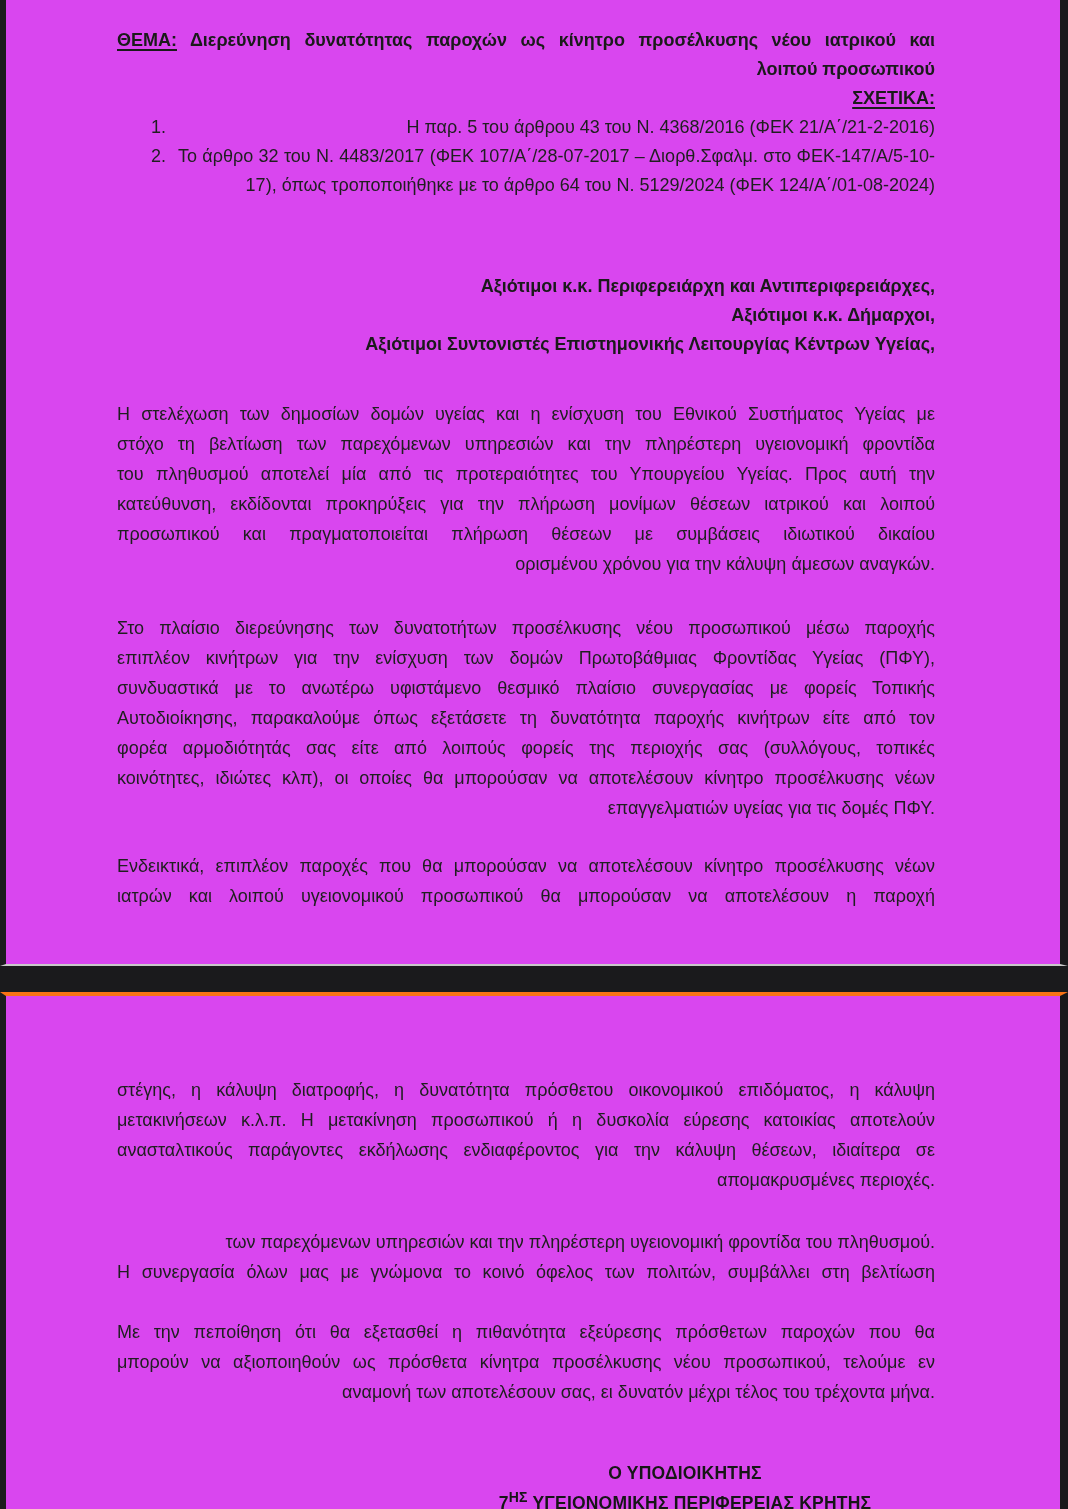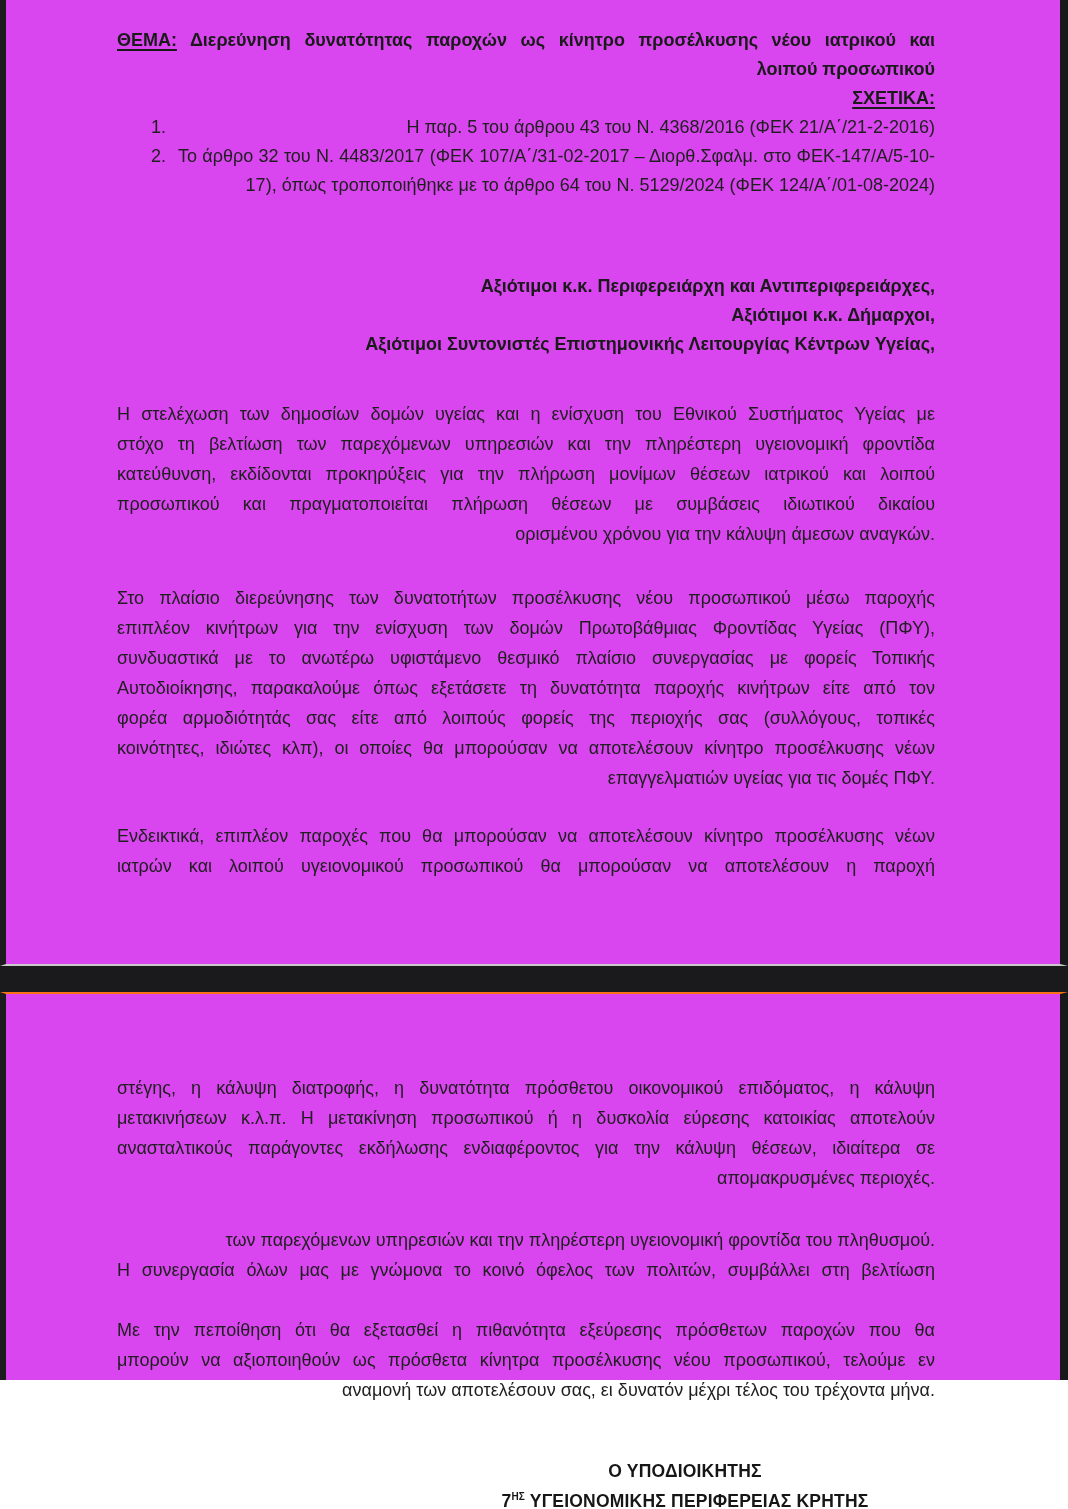--- a/index.html
+++ b/index.html
@@ -7,21 +7,21 @@
     width:1068px;height:1509px;position:relative;overflow:hidden;
     background:#ffffff;color:#212121;
     font-family:"Liberation Sans","DejaVu Sans",sans-serif;
   }
   .page{
     position:absolute;left:0;width:1068px;background:#d946ef;box-sizing:border-box;
     border-left:6px solid #1c1c1e;border-right:8px solid #19191b;
   }
   .page-1{top:0;height:966px;border-bottom:2px solid #c9c9c9;}
   .band{position:absolute;top:966px;left:0;width:1068px;height:26px;background:#1a1a1c;}
-  .page-2{top:992px;height:388px;border-top:2px solid #f97316;}
+  .page-2{top:992px;height:517px;border-top:4px solid #f97316;}
   .content{padding:26px 125px 0 111px;}
   .page-2 .content{padding-top:79px;}
 
   .hline{line-height:29px;font-size:18px;}
   .line{line-height:30px;font-size:18px;}
   .bold{font-weight:700;color:#1a1a1a;}
   .u{text-decoration:underline;text-decoration-thickness:2px;text-underline-offset:3px;}
   .j{text-align:justify;text-align-last:justify;}
   .l{text-align:right;}
   .para{margin:0;}
@@ -30,21 +30,21 @@
   .para-b{margin-top:34px;}
   .para-c{margin-top:28px;}
   .para-e{margin-top:32px;}
   .para-f{margin-top:30px;}
   .refs{margin:0;}
   .ref{display:flex;}
   .ref-num{flex:none;width:27px;margin-left:34px;line-height:29px;font-size:18px;}
   .ref-body{flex:1;min-width:0;}
   .signature{margin-top:51px;margin-left:318px;text-align:center;}
   .sig-line{line-height:30px;font-size:17.5px;font-weight:700;color:#161616;letter-spacing:.2px;text-align:center;}
-  .sig-line sup{font-size:10px;vertical-align:super;line-height:0;}
+  .sig-line sup{font-size:14px;vertical-align:super;line-height:0;}
   .txt{color:#1f1f1f;}
 </style>
 </head>
 <body>
 
 <div class="page page-1">
   <div class="content">
 
     <div class="subject">
       <div class="hline bold j fit"><span class="u">ΘΕΜΑ:</span> <span>Διερεύνηση δυνατότητας παροχών ως κίνητρο προσέλκυσης νέου ιατρικού και</span></div>
@@ -56,35 +56,36 @@
     <div class="refs">
       <div class="ref">
         <span class="ref-num txt">1.</span>
         <div class="ref-body">
           <div class="hline l txt fit">Η παρ. 5 του άρθρου 43 του Ν. 4368/2016 (ΦΕΚ 21/Α΄/21-2-2016)</div>
         </div>
       </div>
       <div class="ref">
         <span class="ref-num txt">2.</span>
         <div class="ref-body">
-          <div class="hline j txt fit">Το άρθρο 32 του Ν. 4483/2017 (ΦΕΚ 107/Α΄/31-02-2017 – Διορθ.Σφαλμ. στο ΦΕΚ-147/Α/5-10-</div>
+          <div class="hline j txt fit">Το άρθρο 32 του Ν. 4483/2017 (ΦΕΚ 107/Α΄/28-07-2017 – Διορθ.Σφαλμ. στο ΦΕΚ-147/Α/5-10-</div>
           <div class="hline l txt fit">17), όπως τροποποιήθηκε με το άρθρο 64 του Ν. 5129/2024 (ΦΕΚ 124/Α΄/01-08-2024)</div>
         </div>
       </div>
     </div>
 
     <div class="salutation">
       <div class="hline bold l fit">Αξιότιμοι κ.κ. Περιφερειάρχη και Αντιπεριφερειάρχες,</div>
       <div class="hline bold l fit">Αξιότιμοι κ.κ. Δήμαρχοι,</div>
       <div class="hline bold l fit">Αξιότιμοι Συντονιστές Επιστημονικής Λειτουργίας Κέντρων Υγείας,</div>
     </div>
 
     <div class="para para-a txt">
       <div class="line j fit">Η στελέχωση των δημοσίων δομών υγείας και η ενίσχυση του Εθνικού Συστήματος Υγείας με</div>
       <div class="line j fit">στόχο τη βελτίωση των παρεχόμενων υπηρεσιών και την πληρέστερη υγειονομική φροντίδα</div>
+      <div class="line j fit">του πληθυσμού αποτελεί μία από τις προτεραιότητες του Υπουργείου Υγείας. Προς αυτή την</div>
       <div class="line j fit">κατεύθυνση, εκδίδονται προκηρύξεις για την πλήρωση μονίμων θέσεων ιατρικού και λοιπού</div>
       <div class="line j fit">προσωπικού και πραγματοποιείται πλήρωση θέσεων με συμβάσεις ιδιωτικού δικαίου</div>
       <div class="line l fit">ορισμένου χρόνου για την κάλυψη άμεσων αναγκών.</div>
     </div>
 
     <div class="para para-b txt">
       <div class="line j fit">Στο πλαίσιο διερεύνησης των δυνατοτήτων προσέλκυσης νέου προσωπικού μέσω παροχής</div>
       <div class="line j fit">επιπλέον κινήτρων για την ενίσχυση των δομών Πρωτοβάθμιας Φροντίδας Υγείας (ΠΦΥ),</div>
       <div class="line j fit">συνδυαστικά με το ανωτέρω υφιστάμενο θεσμικό πλαίσιο συνεργασίας με φορείς Τοπικής</div>
       <div class="line j fit">Αυτοδιοίκησης, παρακαλούμε όπως εξετάσετε τη δυνατότητα παροχής κινήτρων είτε από τον</div>

